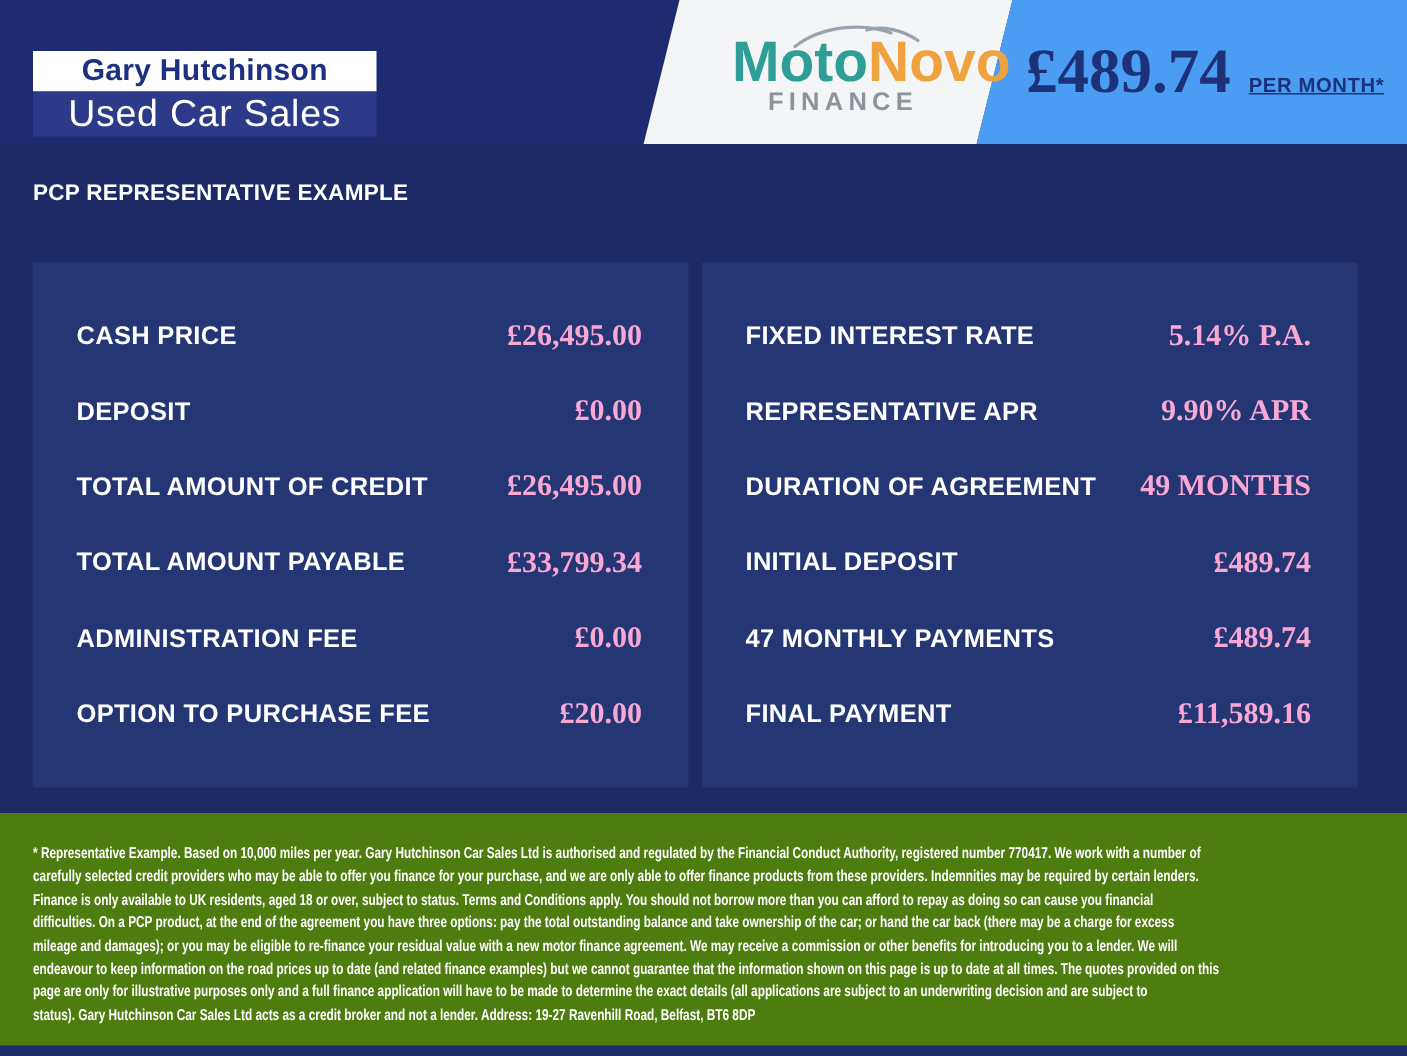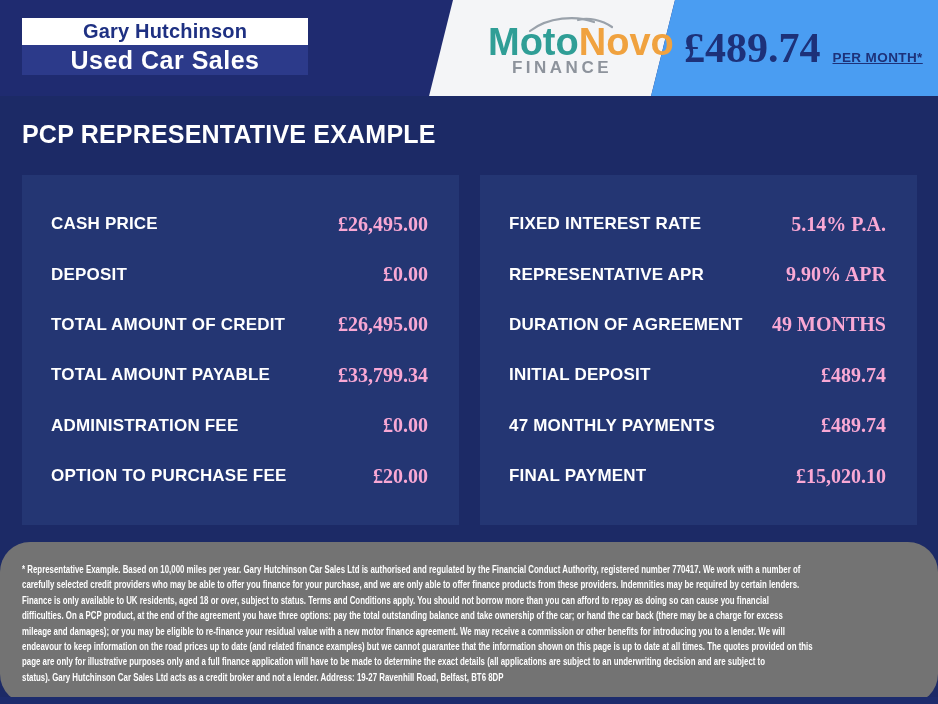--- a/index.html
+++ b/index.html
@@ -5,56 +5,56 @@
   * { margin:0; padding:0; box-sizing:border-box; }
   body { background:#0e1538; font-family:"Liberation Sans", sans-serif; }
   .page { position:relative; width:938px; height:704px; background:#1c2a66; overflow:hidden; }
 
   
   .header { position:absolute; left:0; top:0; width:938px; height:96px; background:#1f2b70; overflow:hidden; }
   .slab { position:absolute; top:0; height:96px; transform:skewX(-14deg); transform-origin:0 0; }
   .slab-white { left:453px; width:222px; background:#f4f5f7; }
   .slab-blue  { left:675px; width:420px; background:#4a9df2; }
 
-  .logo-box { position:absolute; left:22px; top:18px; width:286px; }
+  .logo-box { position:absolute; left:22px; top:34px; width:229px; }
   .logo-line1 { height:27px; background:#ffffff; color:#1e3082; font-weight:bold; font-size:20px;
                 display:flex; align-items:center; justify-content:center; letter-spacing:0.2px; }
-  .logo-line2 { height:30px; background:#2c3a8a; color:#ffffff; font-weight:bold; font-size:25px;
+  .logo-line2 { height:30px; background:#2c3a8a; color:#ffffff; font-weight:normal; font-size:25px;
                 display:flex; align-items:center; justify-content:center; letter-spacing:0.5px; }
 
   .motonovo { position:absolute; left:488px; top:28px; width:124px; }
   .mn-word { font-size:38px; font-weight:bold; line-height:28px; white-space:nowrap; }
   .mn-moto { color:#2f9e96; }
   .mn-novo { color:#f0a23f; }
   .mn-finance { font-size:17px; letter-spacing:3.5px; color:#8d939c; text-align:right;
                 margin-top:2px; font-weight:bold; }
   .mn-swoosh { position:absolute; right:-4px; top:-14px; width:90px; height:20px; }
 
   .price { position:absolute; left:684px; top:0; height:96px; display:flex; align-items:center; }
   .price-inner { display:flex; align-items:baseline; }
   .price-amount { font-family:"Liberation Serif", serif; font-weight:bold; font-size:42px;
                   color:#1d3179; white-space:nowrap; }
   .price-suffix { font-size:13.5px; font-weight:bold; color:#1d3179; margin-left:12px;
                   letter-spacing:0.4px; white-space:nowrap;text-decoration:underline; }
 
   
-  .heading { position:absolute; left:22px; top:120px; font-size:25px; font-weight:bold;
+  .heading { position:absolute; left:22px; top:120px; font-size:15px; font-weight:bold;
              color:#ffffff; letter-spacing:0.2px; }
 
   .panel { position:absolute; top:175px; width:437px; height:350px; background:#243673;
            padding:24px 31px 0 29px;text-align:right; }
   .panel-left  { left:22px; }
-  .panel-right { left:480px; }
+  .panel-right { left:468px; }
   .row { height:50.4px; display:flex; align-items:center; justify-content:space-between; }
   .row-label { font-size:17px; font-weight:bold; color:#ffffff; letter-spacing:0.2px; white-space:nowrap; }
   .row-value { font-family:"Liberation Serif", serif; font-size:20px; font-weight:bold;
                color:#f9a8d4; white-space:nowrap; }
 
   
-  .footer { position:absolute; left:0; top:542px; width:938px; height:162px; background:#737373;border-radius:30px; }
+  .footer { position:absolute; left:0; top:542px; width:938px; height:162px; background:#4d7c0f; }
   .footer-text { position:absolute; left:22px; top:20px; width:1220px;
                  transform:scaleX(0.75); transform-origin:0 0; }
   .footer-line { font-size:10.5px; line-height:15.4px; color:#ffffff; font-weight:bold;
                  white-space:nowrap; }
   .bottom-strip { position:absolute; left:0; top:697px; width:938px; height:7px; background:#1d2c6d; }
 </style>
 </head>
 <body>
 
 <div class="page">
@@ -132,21 +132,21 @@
     <div class="row">
       <span class="row-label">INITIAL DEPOSIT</span>
       <span class="row-value">£489.74</span>
     </div>
     <div class="row">
       <span class="row-label">47 MONTHLY PAYMENTS</span>
       <span class="row-value">£489.74</span>
     </div>
     <div class="row">
       <span class="row-label">FINAL PAYMENT</span>
-      <span class="row-value">£15,020.10</span>
+      <span class="row-value">£11,589.16</span>
     </div>
   </div>
 
   <div class="footer">
     <div class="footer-text">
       <div class="footer-line">* Representative Example. Based on 10,000 miles per year. Gary Hutchinson Car Sales Ltd is authorised and regulated by the Financial Conduct Authority, registered number 770417. We work with a number of</div>
       <div class="footer-line">carefully selected credit providers who may be able to offer you finance for your purchase, and we are only able to offer finance products from these providers. Indemnities may be required by certain lenders.</div>
       <div class="footer-line">Finance is only available to UK residents, aged 18 or over, subject to status. Terms and Conditions apply. You should not borrow more than you can afford to repay as doing so can cause you financial</div>
       <div class="footer-line">difficulties. On a PCP product, at the end of the agreement you have three options: pay the total outstanding balance and take ownership of the car; or hand the car back (there may be a charge for excess</div>
       <div class="footer-line">mileage and damages); or you may be eligible to re-finance your residual value with a new motor finance agreement. We may receive a commission or other benefits for introducing you to a lender. We will</div>

